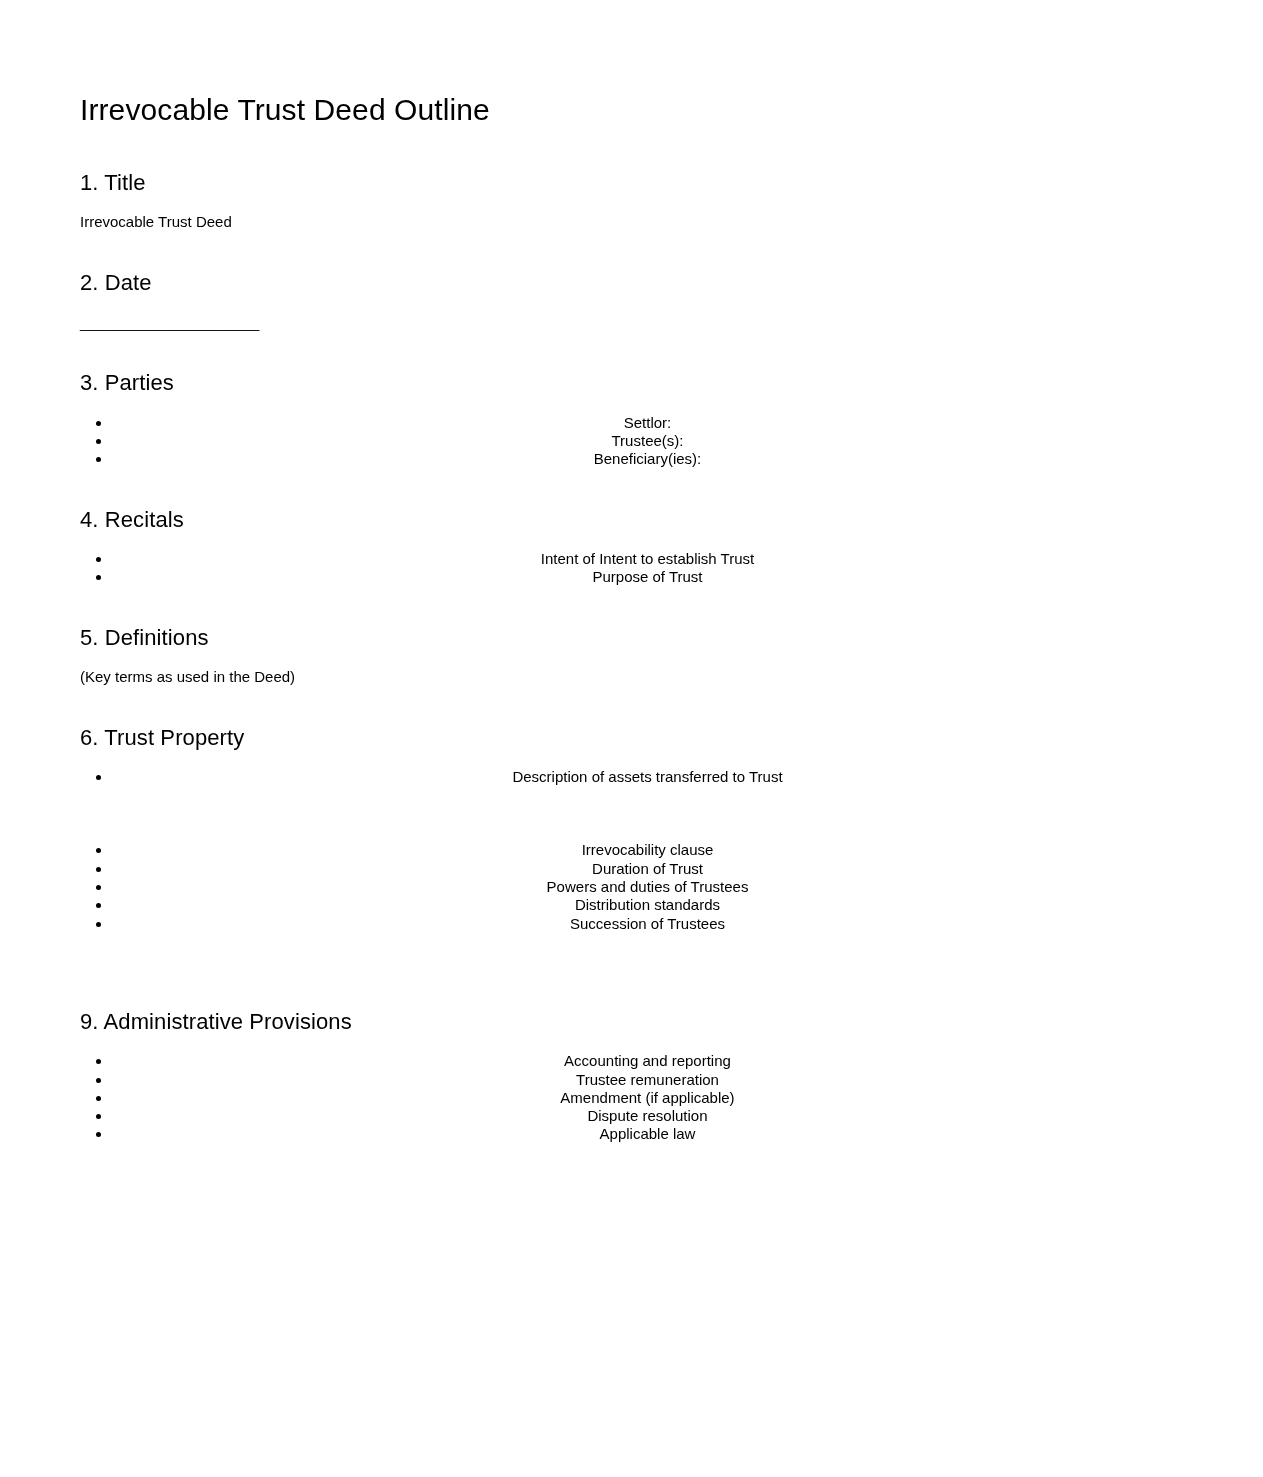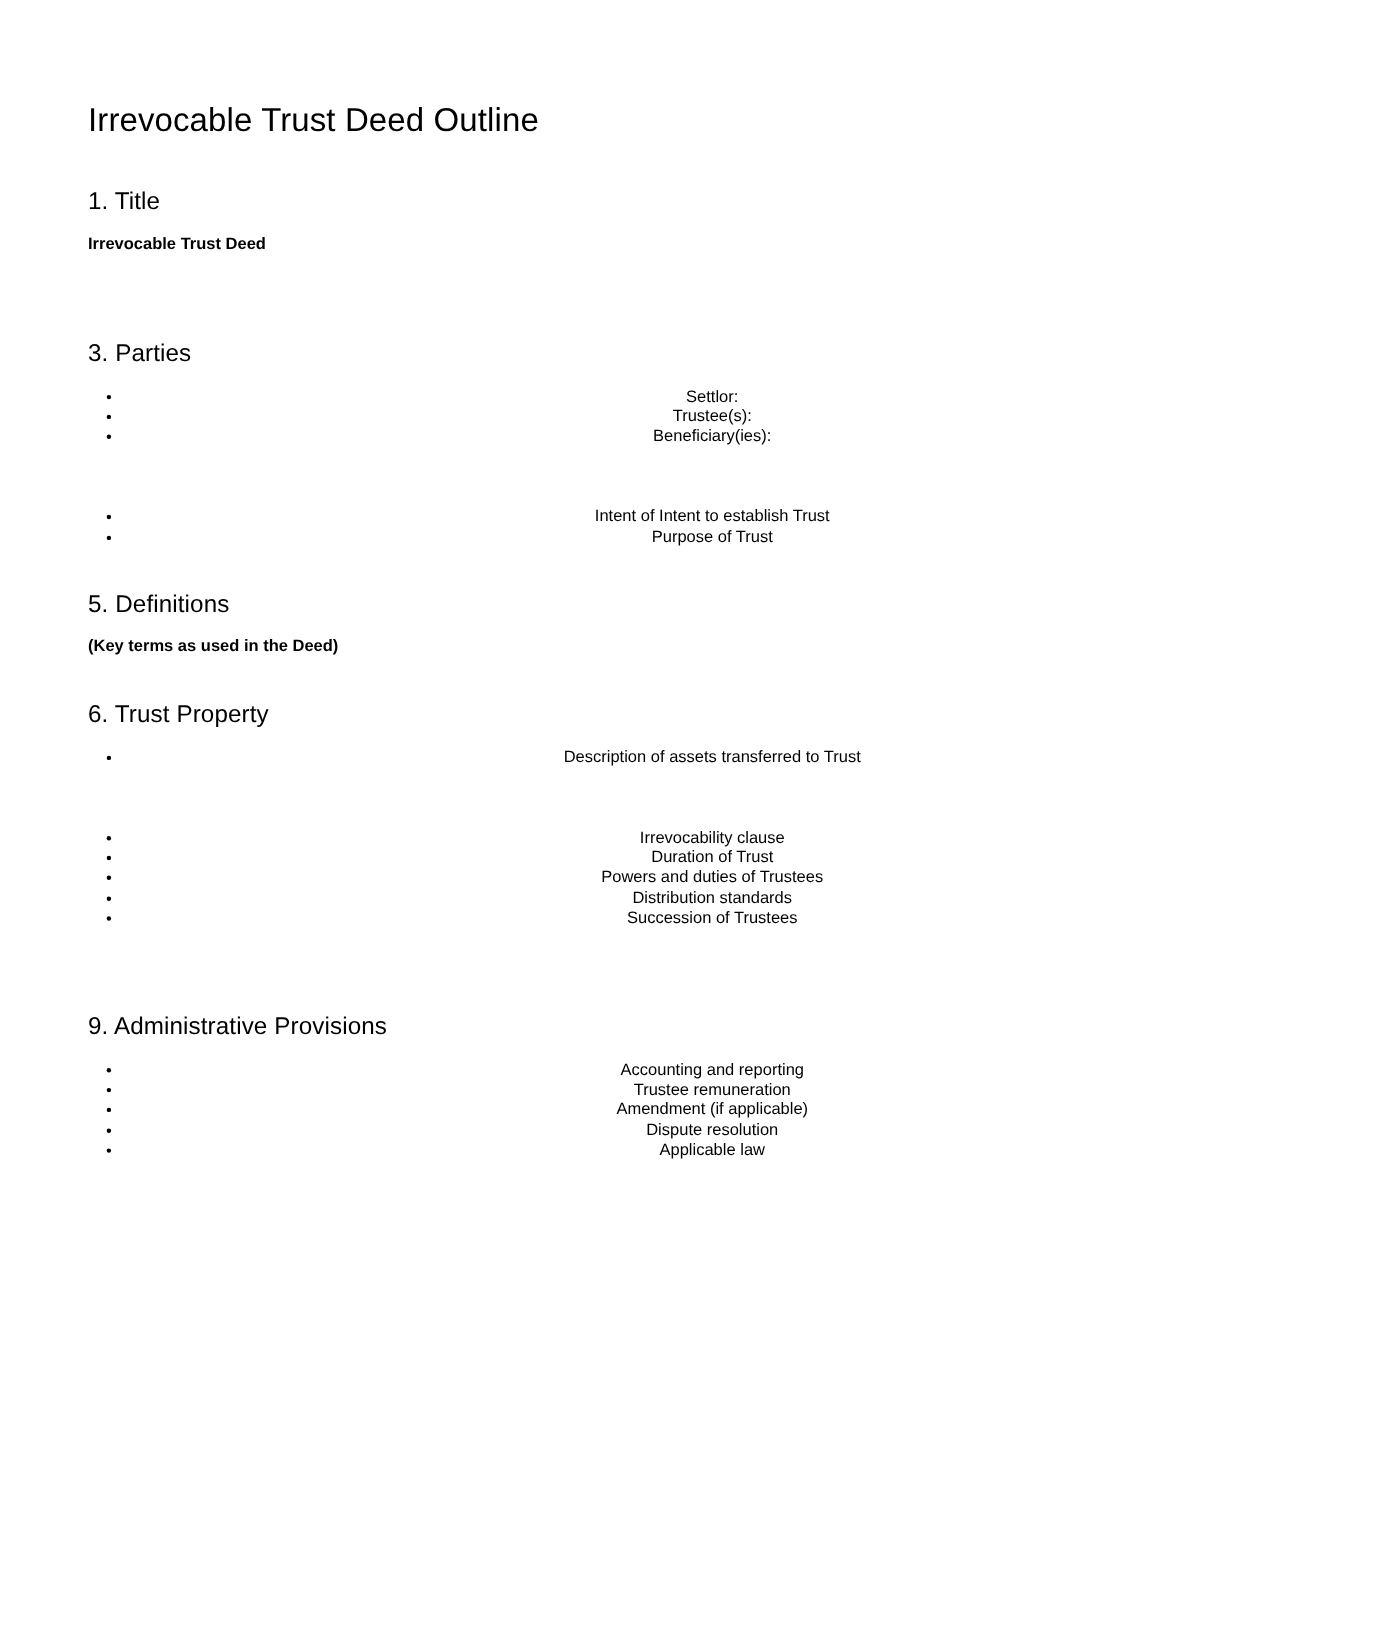--- a/index.html
+++ b/index.html
@@ -40,21 +40,20 @@
   }
   
   .gap-title-to-first { height: 42px; }
   .gap-heading-to-body { height: 17px; }
   .gap-block-to-heading { height: 38px; }
 
   p.body-text {
     font-size: 15px;
     line-height: 1.25;
     margin: 0;
-    font-weight: bold;
   }
   ul.bullets {
     list-style-type: disc;
     margin: 0;
     padding-left: 32px;
   }
   ul.bullets li {
     font-size: 15px;
     line-height: 1.22;
     margin: 0;
@@ -79,36 +78,42 @@
   <div class="gap-title-to-first"></div>
 
   <div class="section">
     <h2 class="section-heading">1. Title</h2>
     <div class="gap-heading-to-body"></div>
     <p class="body-text">Irrevocable Trust Deed</p>
   </div>
 
   <div class="gap-block-to-heading"></div>
 
+  <div class="section">
+    <h2 class="section-heading">2. Date</h2>
+    <div class="gap-heading-to-body"></div>
+    <p class="rule-line">______________________</p>
+  </div>
 
   <div class="gap-block-to-heading"></div>
 
   <div class="section">
     <h2 class="section-heading">3. Parties</h2>
     <div class="gap-heading-to-body"></div>
     <ul class="bullets">
       <li>Settlor:</li>
       <li>Trustee(s):</li>
       <li>Beneficiary(ies):</li>
     </ul>
   </div>
 
   <div class="gap-block-to-heading"></div>
 
   <div class="section">
+    <h2 class="section-heading">4. Recitals</h2>
     <div class="gap-heading-to-body"></div>
     <ul class="bullets">
       <li>Intent of Intent to establish Trust</li>
       <li>Purpose of Trust</li>
     </ul>
   </div>
 
   <div class="gap-block-to-heading"></div>
 
   <div class="section">

